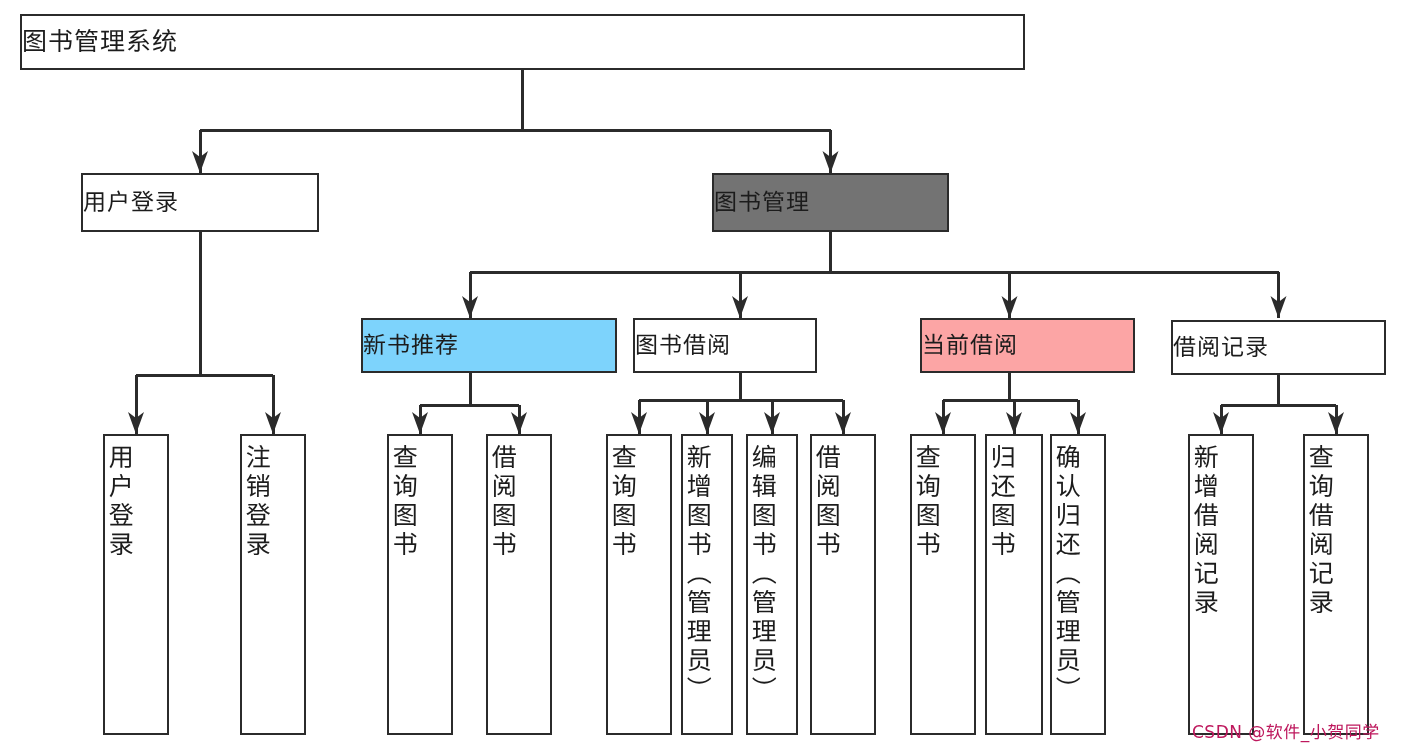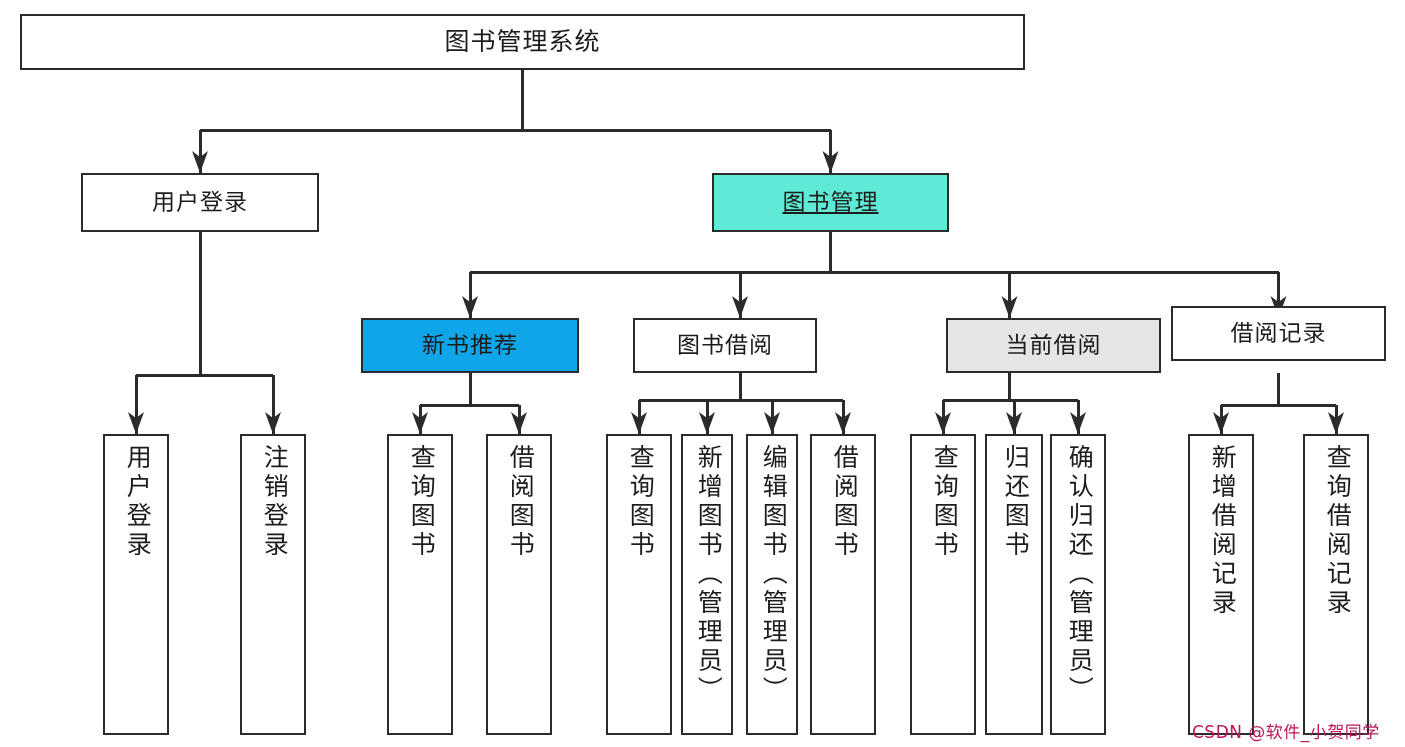--- a/index.html
+++ b/index.html
@@ -26,21 +26,21 @@
     height: 747px;
     pointer-events: none;
   }
   .node {
     position: absolute;
     box-sizing: border-box;
     background: #ffffff;
     border: 2px solid #2b2b2b;
     display: flex;
     align-items: center;
-    justify-content: center;
+    justify-content: flex-start;
     color: #1c1c1c;
   }
   .node .node-label {
     display: block;
     text-align: center;
     line-height: 1.18;
     color: #1c1c1c;
   }
   
   .node.level-root .node-label {
@@ -134,33 +134,33 @@
       <path d="M 1328 412 L 1336 434 L 1344 412 L 1336 418 Z" fill="#2b2b2b"></path>
     </svg>
 
   <div id="nodes-layer">
       <div class="node level-root" style="left: 20px; top: 14px; width: 1005px; height: 56px; border-color: rgb(43, 43, 43); background: rgb(255, 255, 255);">
         <span class="node-label">图书管理系统</span>
       </div>
       <div class="node level-1" style="left: 81px; top: 173px; width: 238px; height: 59px; border-color: rgb(43, 43, 43); background: rgb(255, 255, 255);">
         <span class="node-label">用户登录</span>
       </div>
-      <div class="node level-1" style="left: 712px; top: 173px; width: 237px; height: 59px; border-color: rgb(43, 43, 43); background: #5eead4; text-decoration: underline;">
+      <div class="node level-1" style="left: 712px; top: 173px; width: 237px; height: 59px; border-color: rgb(43, 43, 43); background: #737373;">
         <span class="node-label">图书管理</span>
       </div>
-      <div class="node level-2" style="left: 361px; top: 318px; width: 218px; height: 55px; border-color: rgb(43, 43, 43); background: #0ea5e9;">
+      <div class="node level-2" style="left: 361px; top: 318px; width: 256px; height: 55px; border-color: rgb(43, 43, 43); background: #7dd3fc;">
         <span class="node-label">新书推荐</span>
       </div>
       <div class="node level-2" style="left: 633px; top: 318px; width: 184px; height: 55px; border-color: rgb(43, 43, 43); background: rgb(255, 255, 255);">
         <span class="node-label">图书借阅</span>
       </div>
-      <div class="node level-2" style="left: 946px; top: 318px; width: 215px; height: 55px; border-color: rgb(43, 43, 43); background: #e5e5e5;">
+      <div class="node level-2" style="left: 920px; top: 318px; width: 215px; height: 55px; border-color: rgb(43, 43, 43); background: #fca5a5;">
         <span class="node-label">当前借阅</span>
       </div>
-      <div class="node level-2" style="left: 1171px; top: 306px; width: 215px; height: 55px; border-color: rgb(43, 43, 43); background: rgb(255, 255, 255);">
+      <div class="node level-2" style="left: 1171px; top: 320px; width: 215px; height: 55px; border-color: rgb(43, 43, 43); background: rgb(255, 255, 255);">
         <span class="node-label">借阅记录</span>
       </div>
       <div class="node level-3" style="left: 103px; top: 434px; width: 66px; height: 301px; border-color: rgb(43, 43, 43); background: rgb(255, 255, 255);">
         <span class="node-label">用户登录</span>
       </div>
       <div class="node level-3" style="left: 240px; top: 434px; width: 66px; height: 301px; border-color: rgb(43, 43, 43); background: rgb(255, 255, 255);">
         <span class="node-label">注销登录</span>
       </div>
       <div class="node level-3" style="left: 387px; top: 434px; width: 66px; height: 301px; border-color: rgb(43, 43, 43); background: rgb(255, 255, 255);">
         <span class="node-label">查询图书</span>

